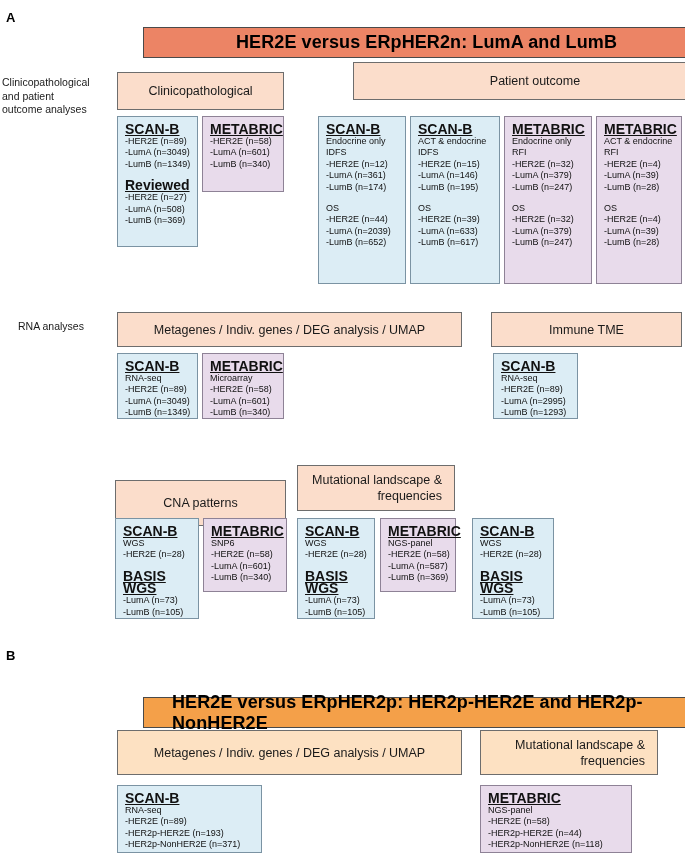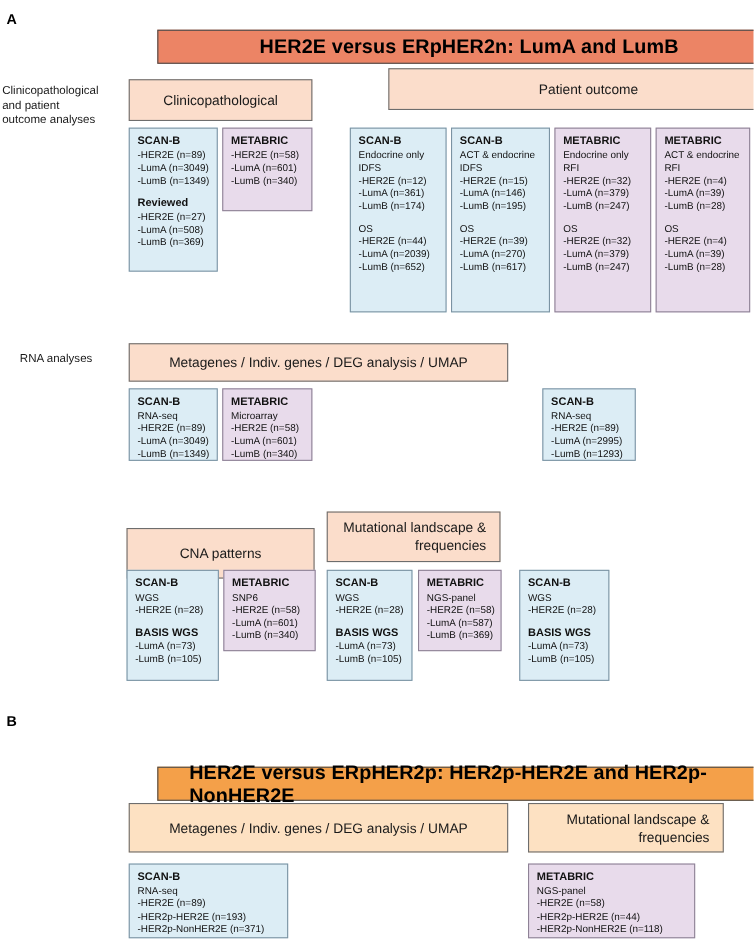--- a/index.html
+++ b/index.html
@@ -66,23 +66,24 @@
     border: 1px solid #7d8b96;
     padding: 6px 6px 5px 7px;
     font-size: 9px;
     line-height: 11.6px;
     color: #111;
   }
   .cohort.scanb  { background: #dcedf5; border-color: #7b93a3; }
   .cohort.metabric { background: #e8dbeb; border-color: #8e8296; }
   .cohort .hd {
     font-weight: bold;
-    font-size: 10px;
+    font-size: 14px;
     line-height: 12.6px;
     display: block;
+    text-decoration: underline;
   }
   .cohort .ln { display: block; white-space: pre; }
   .cohort .sp { display: block; height: 9px; }
 </style>
 </head>
 <body>
 
 <div id="fig">
 
   <div class="panel-letter" style="left:6px; top:10px;">A</div>
@@ -133,21 +134,21 @@
   <div class="cohort scanb" style="left:410px; top:116px; width:90px; height:168px;">
     <span class="hd">SCAN-B</span>
     <span class="ln">ACT &amp; endocrine</span>
     <span class="ln">IDFS</span>
     <span class="ln">-HER2E (n=15)</span>
     <span class="ln">-LumA (n=146)</span>
     <span class="ln">-LumB (n=195)</span>
     <span class="sp"></span>
     <span class="ln">OS</span>
     <span class="ln">-HER2E (n=39)</span>
-    <span class="ln">-LumA (n=270)</span>
+    <span class="ln">-LumA (n=633)</span>
     <span class="ln">-LumB (n=617)</span>
   </div>
 
   <div class="cohort metabric" style="left:504px; top:116px; width:88px; height:168px;">
     <span class="hd">METABRIC</span>
     <span class="ln">Endocrine only</span>
     <span class="ln">RFI</span>
     <span class="ln">-HER2E (n=32)</span>
     <span class="ln">-LumA (n=379)</span>
     <span class="ln">-LumB (n=247)</span>
@@ -169,20 +170,21 @@
     <span class="ln">OS</span>
     <span class="ln">-HER2E (n=4)</span>
     <span class="ln">-LumA (n=39)</span>
     <span class="ln">-LumB (n=28)</span>
   </div>
 
   <div class="row-label" style="left:18px; top:320px; width:100px;">RNA analyses</div>
 
   <div class="cat center" style="left:117px; top:312px; width:345px; height:35px;">Metagenes / Indiv. genes / DEG analysis / UMAP</div>
 
+  <div class="cat center" style="left:491px; top:312px; width:191px; height:35px;">Immune TME</div>
 
   <div class="cohort scanb" style="left:117px; top:353px; width:81px; height:66px;">
     <span class="hd">SCAN-B</span>
     <span class="ln">RNA-seq</span>
     <span class="ln">-HER2E (n=89)</span>
     <span class="ln">-LumA (n=3049)</span>
     <span class="ln">-LumB (n=1349)</span>
   </div>
 
   <div class="cohort metabric" style="left:202px; top:353px; width:82px; height:66px;">

